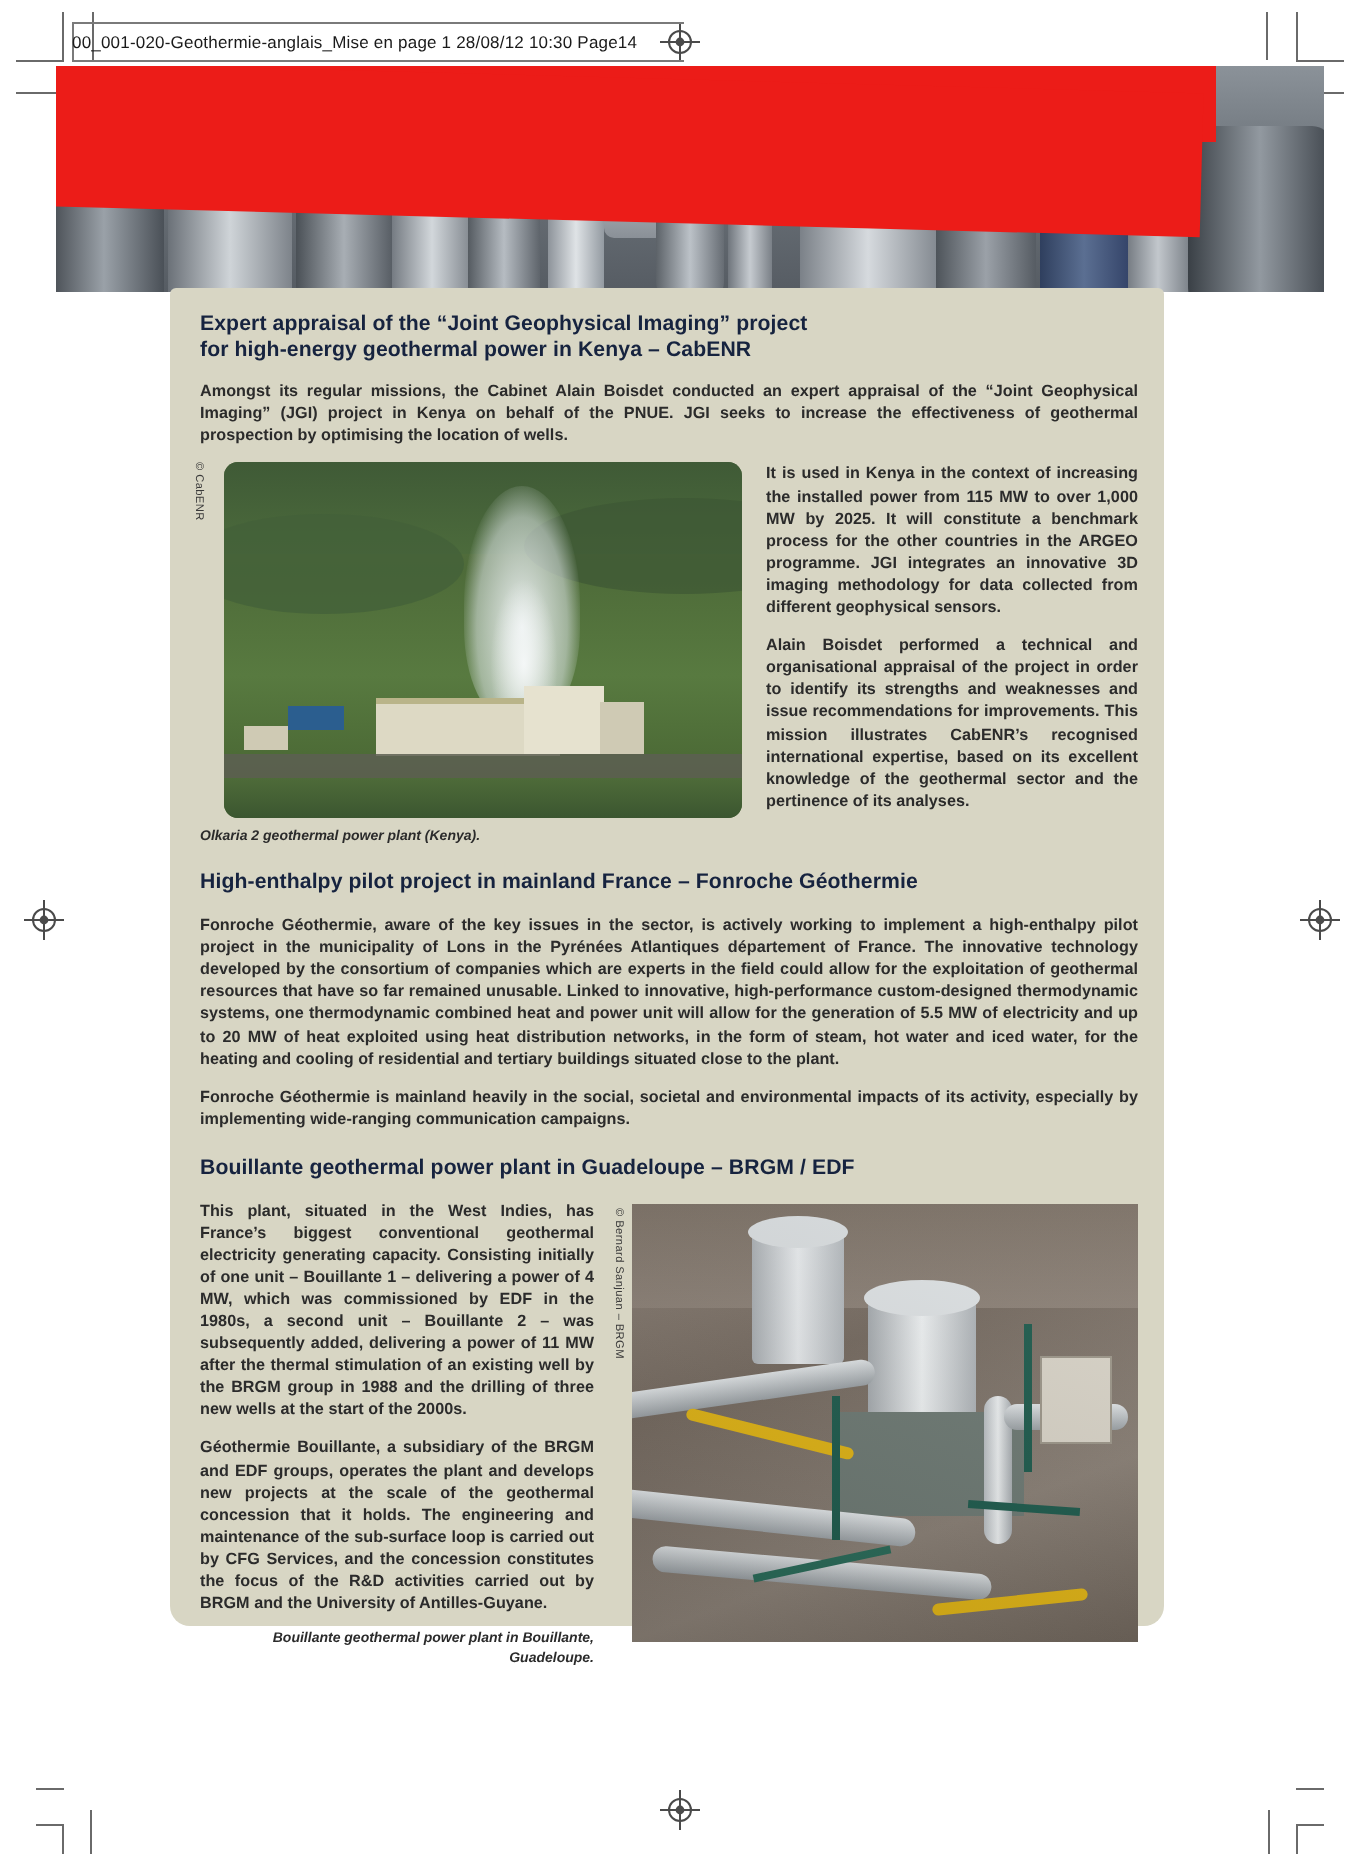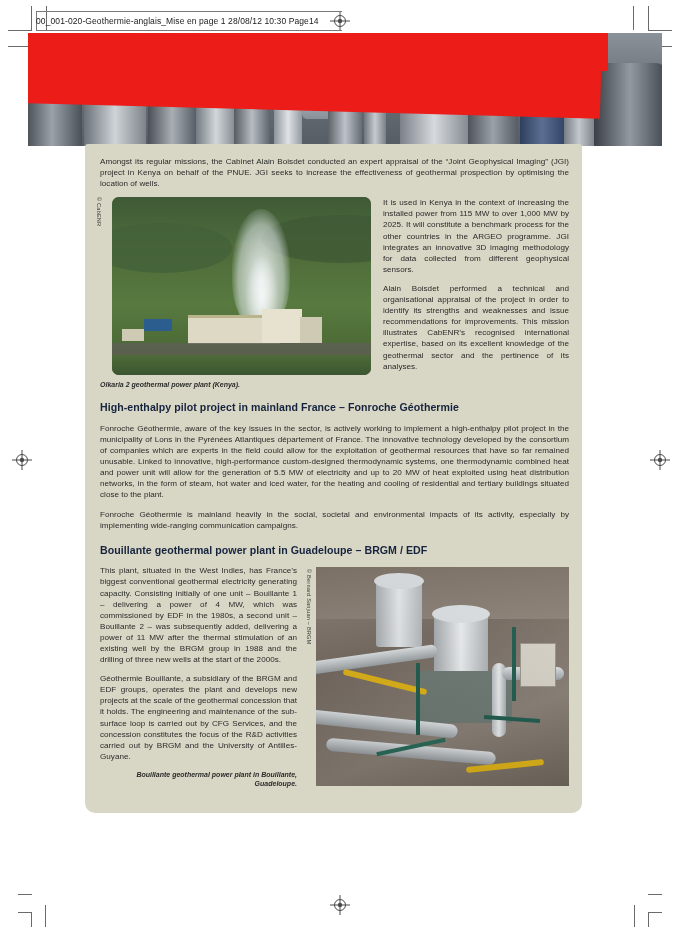--- a/index.html
+++ b/index.html
@@ -54,21 +54,21 @@
   .panel-inner{position:absolute;left:15px;top:12px;width:469px;}
 
   h2.sect{
     margin:0 0 9px 0;
     font-size:10.6px;font-weight:bold;color:#16233f;
     line-height:12.6px;letter-spacing:.05px;
   }
   p.body{
     margin:0 0 8px 0;
     font-size:8.1px;line-height:11.1px;color:#2b2b2b;
-    text-align:justify;letter-spacing:.02px;
+    text-align:justify;letter-spacing:.02px;font-weight:bold;
   }
   p.body:last-child{margin-bottom:0;}
 
   .sect-block{margin-bottom:13px;}
 
   
   .kenya-wrap{position:relative;margin-top:2px;}
   .kenya-figure{
     position:relative;float:left;width:259px;height:178px;
     margin:0 12px 0 12px;
@@ -191,20 +191,24 @@
       <div class="pipe" style="left:216px;top:46px;width:110px;height:8px;background:linear-gradient(90deg,#b5651d,#e09a4e,#a85d1c);border-radius:4px;transform:rotate(-4deg);"></div>
       <div class="red-overlay2"></div>
       <div class="red-overlay"></div>
     </div>
   </div>
 
   <div class="panel">
     <div class="panel-inner">
 
       <div class="sect-block">
+        <h2 class="sect">
+          <span>Expert appraisal of the “Joint Geophysical Imaging” project</span><br>
+          <span>for high-energy geothermal power in Kenya – CabENR</span>
+        </h2>
         <p class="body">Amongst its regular missions, the Cabinet Alain Boisdet conducted an expert appraisal of the “Joint Geophysical Imaging” (JGI) project in Kenya on behalf of the PNUE. JGI seeks to increase the effectiveness of geothermal prospection by optimising the location of wells.</p>
 
         <div class="kenya-wrap clearfix">
           <div class="kenya-figure">
             <div class="credit-v credit-kenya">© CabENR</div>
             <div class="kenya-photo" style="background:linear-gradient(180deg,#5c7248 0%,#4e6b39 30%,#587a40 60%,#44602f 100%);">
               <div style="position:absolute;left:0;top:0;width:100%;height:46px;background:linear-gradient(180deg,#3f5a36,#4c6b3c);"></div>
               <div style="position:absolute;left:-20px;top:26px;width:140px;height:50px;background:#43603a;border-radius:50%;opacity:.75;"></div>
               <div style="position:absolute;left:150px;top:18px;width:160px;height:48px;background:#3d5734;border-radius:50%;opacity:.7;"></div>
 

